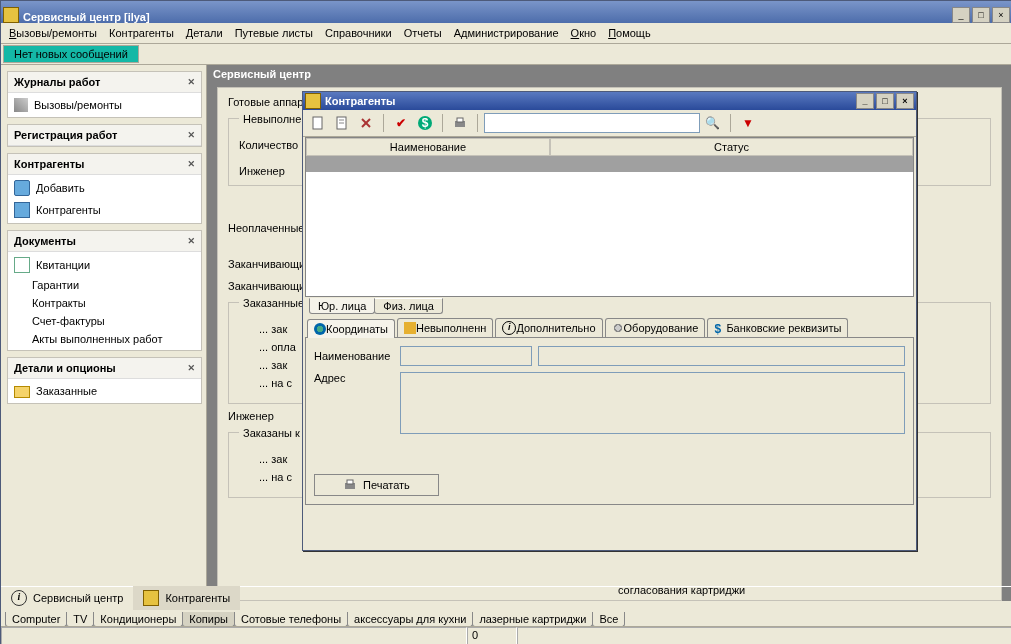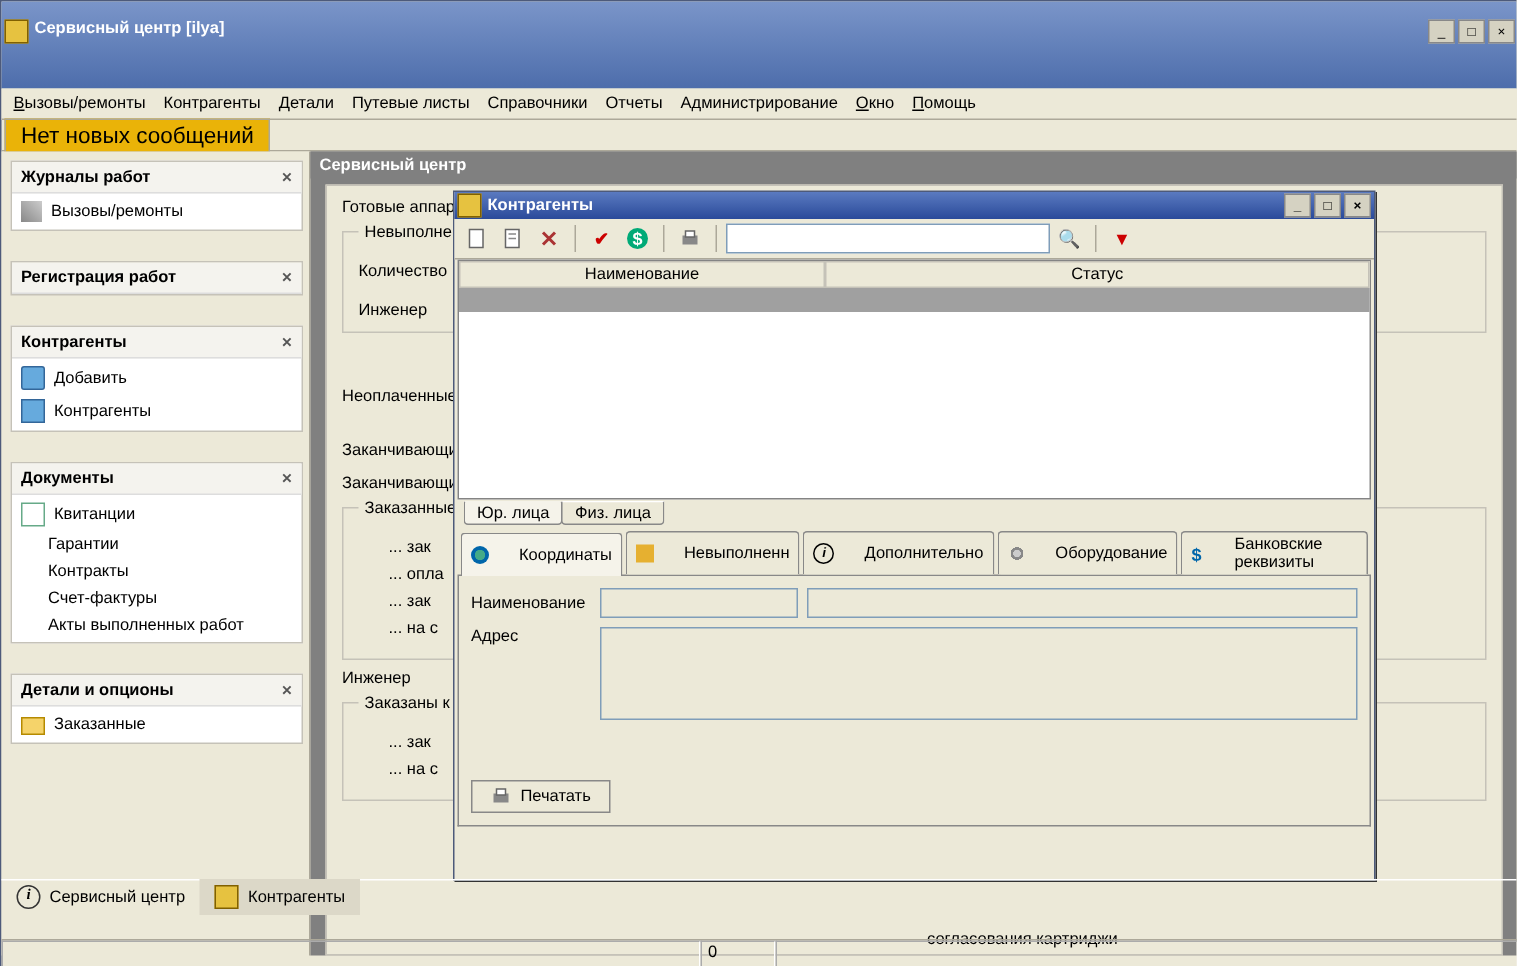--- a/index.html
+++ b/index.html
@@ -1,29 +1,29 @@
 <!DOCTYPE html>
 <html><head>
 <meta charset="utf-8">
 <style>
 html,body{margin:0;padding:0;font-family:Tahoma,Arial,sans-serif;font-size:11px;color:#000;background:#ece9d8;overflow:hidden}
 .app-window{width:1011px;height:644px;position:relative;background:#ece9d8;border:1px solid #4d5a7a}
-.titlebar{height:34px;background:linear-gradient(#7a95c9,#4d6dab);color:#fff;display:flex;align-items:flex-start;padding:12px 2px;font-size:11px}
+.titlebar{height:22px;background:linear-gradient(#7a95c9,#4d6dab);color:#fff;display:flex;align-items:flex-end;padding:0 2px;font-size:11px}
 .titlebar .ticon{width:14px;height:14px;background:#e6c240;border:1px solid #806000;margin-right:4px}
 .titlebar .title{flex:1;font-weight:bold}
 .winbtns{display:flex;gap:2px}
 .winbtn{width:16px;height:14px;background:#d5d2c2;border:1px solid #888;display:flex;align-items:center;justify-content:center;font-size:9px;font-family:Arial;line-height:1;color:#000}
 .menubar{height:20px;background:#ece9d8;display:flex;align-items:center;padding:0 4px;border-bottom:1px solid #aca899}
 .menuitem{padding:2px 8px 2px 4px;cursor:default}
 .menuitem u{text-decoration:underline}
 .msgbar{height:20px;display:flex;align-items:center;padding:0 2px;border-bottom:1px solid #aca899}
-.msgbtn{background:#eab308;border:1px solid #aca899;padding:2px 10px;font-size:15px}
+.msgbtn{background:#14b8a6;border:1px solid #aca899;padding:2px 10px;font-size:11px}
 .body{display:flex;height:536px}
 .sidebar{width:195px;background:#ece9d8;padding:6px 4px 0 6px;overflow:hidden;flex-shrink:0}
-.panel{background:#fff;border:1px solid #c5c2b8;margin-bottom:20px}
+.panel{background:#fff;border:1px solid #c5c2b8;margin-bottom:6px}
 .panel-hd{background:#f4f3ee;border-bottom:1px solid #ddd;padding:4px 6px;display:flex;align-items:center;font-weight:bold;font-size:11px}
 .panel-hd .chev{margin-left:auto;font-size:9px;color:#555}
 .panel-body{padding:2px 0}
 .sb-item{display:flex;align-items:center;padding:3px 6px;gap:6px;cursor:default}
 .sb-item.nopad{padding-left:24px}
 .ic{width:14px;height:14px;flex-shrink:0;display:inline-block}
 .ic-tools{background:linear-gradient(45deg,#888,#ccc)}
 .ic-folder{background:#f5d36a;border:1px solid #b58a00;height:10px;margin-top:2px}
 .ic-gear{background:radial-gradient(circle,#ccc 30%,#888 31%,#888 50%,transparent 51%)}
 .ic-doc{background:#fff;border:1px solid #6a8;box-shadow:inset 2px 0 #6bd}
@@ -48,34 +48,34 @@
 .search-inp{flex:0 0 210px;height:18px;border:1px solid #7f9db9;background:#fff;padding:0 2px;font-size:11px}
 .grid{background:#fff;border:1px solid #848484;height:158px;position:relative}
 .grid-hd{display:flex;height:18px}
 .grid-hd .gh{border:1px solid #c5c2b8;background:#ece9d8;text-align:center;line-height:16px;font-size:11px}
 .gh1{width:242px}.gh2{width:150px}.gh3{flex:1}
 .grid-row{height:16px;background:#a0a0a0}
 .tabs-bottom{display:flex;padding:2px 0 0 4px;margin-top:-1px}
 .tabb{border:1px solid #888;border-top:1px solid #fff;background:#ece9d8;padding:1px 8px;font-size:11px;margin-right:-1px;position:relative;border-radius:0 0 3px 3px}
 .tabb.active{background:#f5f3ea;border-top:1px solid #f5f3ea;z-index:2}
 .tabs-top{display:flex;margin-top:4px;border-bottom:1px solid #888;padding-left:2px}
-.tabt{border:1px solid #888;border-bottom:none;background:#ece9d8;padding:2px 6px;font-size:11px;display:flex;align-items:center;gap:20px;margin-right:2px;border-radius:3px 3px 0 0}
+.tabt{border:1px solid #888;border-bottom:none;background:#ece9d8;padding:2px 6px;font-size:11px;display:flex;align-items:center;gap:0;margin-right:2px;border-radius:3px 3px 0 0}
 .tabt.active{background:#f5f3ea;position:relative;top:1px}
 .tabt .ti{width:12px;height:12px;display:inline-block}
 .ti-globe{background:radial-gradient(circle,#4a8 40%,#06a 41%);border-radius:50%}
 .ti-mgr{background:#e6b030}
 .ti-info{border:1px solid #000;border-radius:50%;font-weight:bold;font-style:italic;font-size:9px;text-align:center;line-height:10px}
 .ti-gear{background:radial-gradient(circle,#ccc 30%,#888 31%,#888 50%,transparent 51%)}
 .ti-dollar{color:#06a;font-weight:bold;font-size:12px;width:auto}
 .detail-area{border:1px solid #888;border-top:none;padding:8px;height:150px;position:relative}
 .drow{display:flex;align-items:center;margin-bottom:6px;gap:6px}
 .dlbl{width:80px}
 .dinp{height:18px;border:1px solid #7f9db9;background:#ece9d8;width:130px}
 .daddr{border:1px solid #7f9db9;background:#ece9d8;height:60px;flex:1}
-.print-btn{border:1px solid #888;background:#ece9d8;padding:3px 12px;display:flex;align-items:center;gap:6px;font-size:11px;position:absolute;bottom:8px;left:8px}
+.print-btn{border:1px solid #888;background:#ece9d8;padding:3px 28px;display:flex;align-items:center;gap:6px;font-size:11px;position:absolute;bottom:8px;left:8px}
 .taskbar{position:absolute;left:0;bottom:36px;right:0;height:22px;border-top:1px solid #fff;display:flex;align-items:center}
 .task-item{display:flex;align-items:center;gap:6px;padding:2px 10px;height:20px}
 .task-item.active{background:#dcd8c8}
 .tabs-footer{position:absolute;left:4px;bottom:18px;display:flex}
 .ftab{border:1px solid #888;border-top:none;background:#ece9d8;padding:1px 6px;font-size:11px;border-radius:0 0 3px 3px;margin-right:-1px}
 .ftab.active{background:#d5d2c2}
 .status{position:absolute;left:0;bottom:0;right:0;height:18px;border-top:1px solid #aca899;display:flex}
 .status .cell{border:1px inset #fff;height:16px;padding:0 4px;line-height:14px;font-size:11px}
 .agreement-note{position:absolute;bottom:4px;left:400px;font-size:11px}
 svg{display:block}
@@ -325,20 +325,30 @@
     <div class="task-item">
         <span class="ic ic-info">i</span>
         <span>Сервисный центр</span>
       </div>
     <div class="task-item active">
         <span class="ic" style="background:#e6c240;border:1px solid #806000"></span>
         <span>Контрагенты</span>
       </div>
   </div>
 
+  <div class="tabs-footer">
+    <div class="ftab">Computer</div>
+    <div class="ftab">TV</div>
+    <div class="ftab">Кондиционеры</div>
+    <div class="ftab active">Копиры</div>
+    <div class="ftab">Сотовые телефоны</div>
+    <div class="ftab">аксессуары для кухни</div>
+    <div class="ftab">лазерные картриджи</div>
+    <div class="ftab">Все</div>
+  </div>
 
   <div class="status">
     <div class="cell" style="width:456px"></div>
     <div class="cell" style="width:40px">0</div>
     <div class="cell" style="flex:1"></div>
   </div>
 
 </div>
 
 </body></html>

